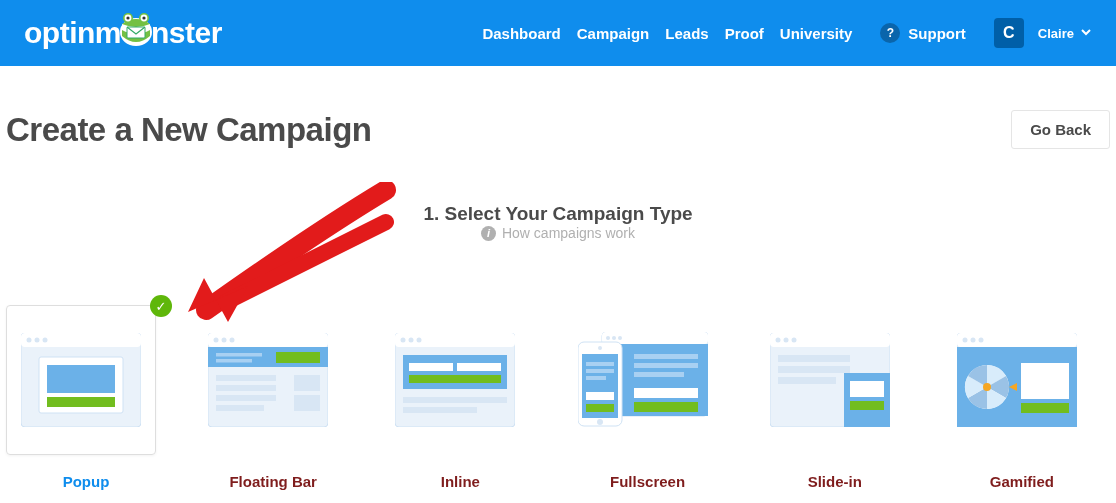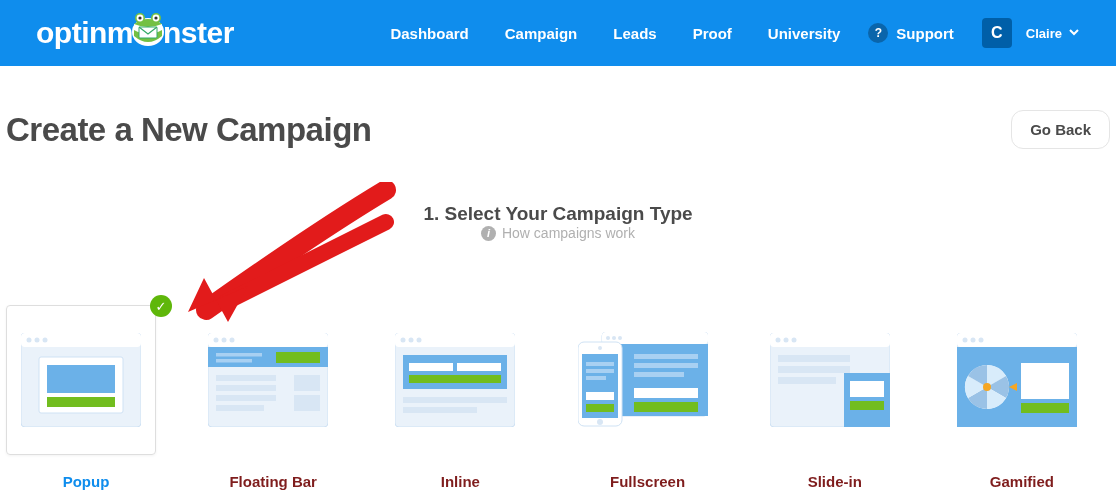--- a/index.html
+++ b/index.html
@@ -1,36 +1,36 @@
 <!DOCTYPE html>
 <html><head>
 <meta charset="utf-8">
 <style>
   * { margin:0; padding:0; box-sizing:border-box; font-family: -apple-system, BlinkMacSystemFont, "Segoe UI", Helvetica, Arial, sans-serif; }
   body { width:1116px; height:503px; background:#fff; overflow:hidden; position:relative; }
 
   
-  .nav { height:66px; background:#0f8ded; display:flex; align-items:center; padding:0 36px; color:#fff; }
+  .nav { height:66px; background:#0f8ded; display:flex; align-items:center; padding:0 24px; color:#fff; }
   .logo { font-size:30px; font-weight:800; letter-spacing:-0.5px; display:flex; align-items:center; }
   .logo .mascot { width:34px; height:34px; margin:0 -2px; background:transparent; position:relative; }
   .logo .mascot svg { position:absolute; left:-4px; top:-6px; }
   .nav-spacer { flex:1; }
-  .nav a.link { color:#fff; text-decoration:none; font-weight:600; font-size:15px; margin-left:36px; }
+  .nav a.link { color:#fff; text-decoration:none; font-weight:600; font-size:15px; margin-left:16px; }
   .support { display:flex; align-items:center; margin-left:28px; color:#fff; }
   .support .q { width:20px; height:20px; border-radius:50%; background:#0a65ab; display:flex; align-items:center; justify-content:center; font-size:12px; font-weight:700; margin-right:8px; }
   .support span.lbl { font-weight:600; font-size:15px; }
   .user-badge { width:30px; height:30px; border-radius:4px; background:#005fa8; color:#fff; display:flex; align-items:center; justify-content:center; font-weight:700; margin-left:28px; font-size:16px; }
   .user-name { display:flex; align-items:center; margin-left:14px; font-weight:600; font-size:13px; }
   .user-name .chev { margin-left:6px; }
 
   
   .content { padding:0 6px; }
   .title-row { display:flex; align-items:center; justify-content:space-between; margin-top:44px; }
   h1.title { font-size:33px; font-weight:700; color:#4a4a4a; letter-spacing:-0.5px; }
-  .go-back { border:1px solid #e5e5e5; background:#fff; padding:10px 18px; font-size:15px; font-weight:700; color:#4a4a4a; border-radius:12px; cursor:pointer; }
+  .go-back { border:1px solid #e5e5e5; background:#fff; padding:10px 18px; font-size:15px; font-weight:700; color:#4a4a4a; border-radius:3px; cursor:pointer; }
 
   .step-row { display:flex; align-items:center; justify-content:space-between; margin-top:54px;flex-direction:column; }
   .step { font-size:19px; font-weight:700; color:#4a4a4a; }
   .how { font-size:14px; color:#b0b0b0; display:flex; align-items:center; }
   .how .info { width:15px; height:15px; border-radius:50%; background:#b0b0b0; color:#fff; display:flex; align-items:center; justify-content:center; font-size:11px; font-weight:700; margin-right:6px; font-style:italic; }
 
   
   .types { display:flex; justify-content:space-between; margin-top:64px; padding-right:8px; }
   .type { width:160px; text-align:center; position:relative; cursor:pointer; }
   .type .card { width:150px; height:150px; border:1px solid transparent; border-radius:4px; display:flex; align-items:center; justify-content:center; margin-bottom:18px; }

